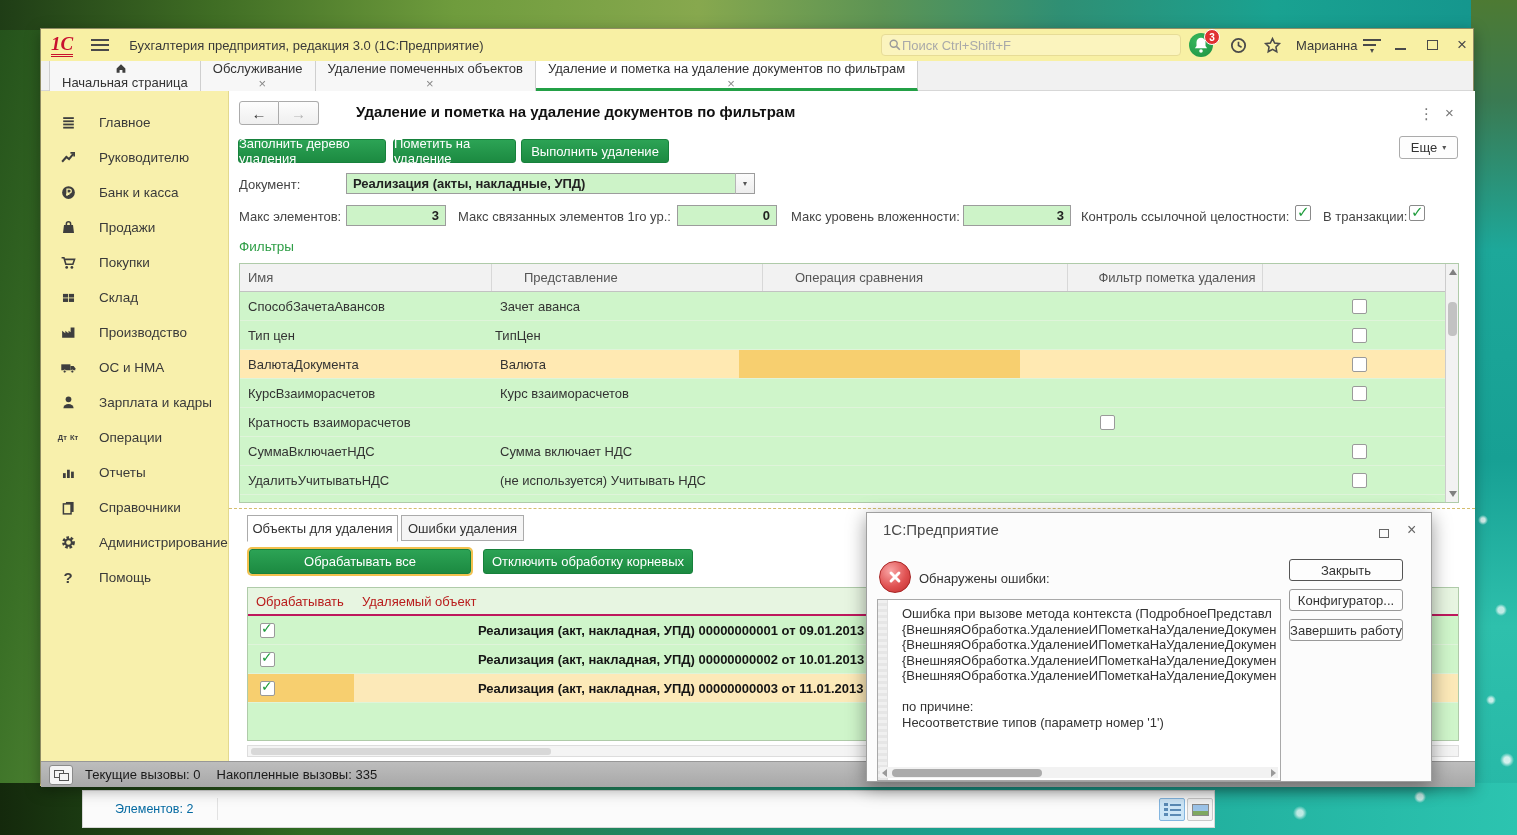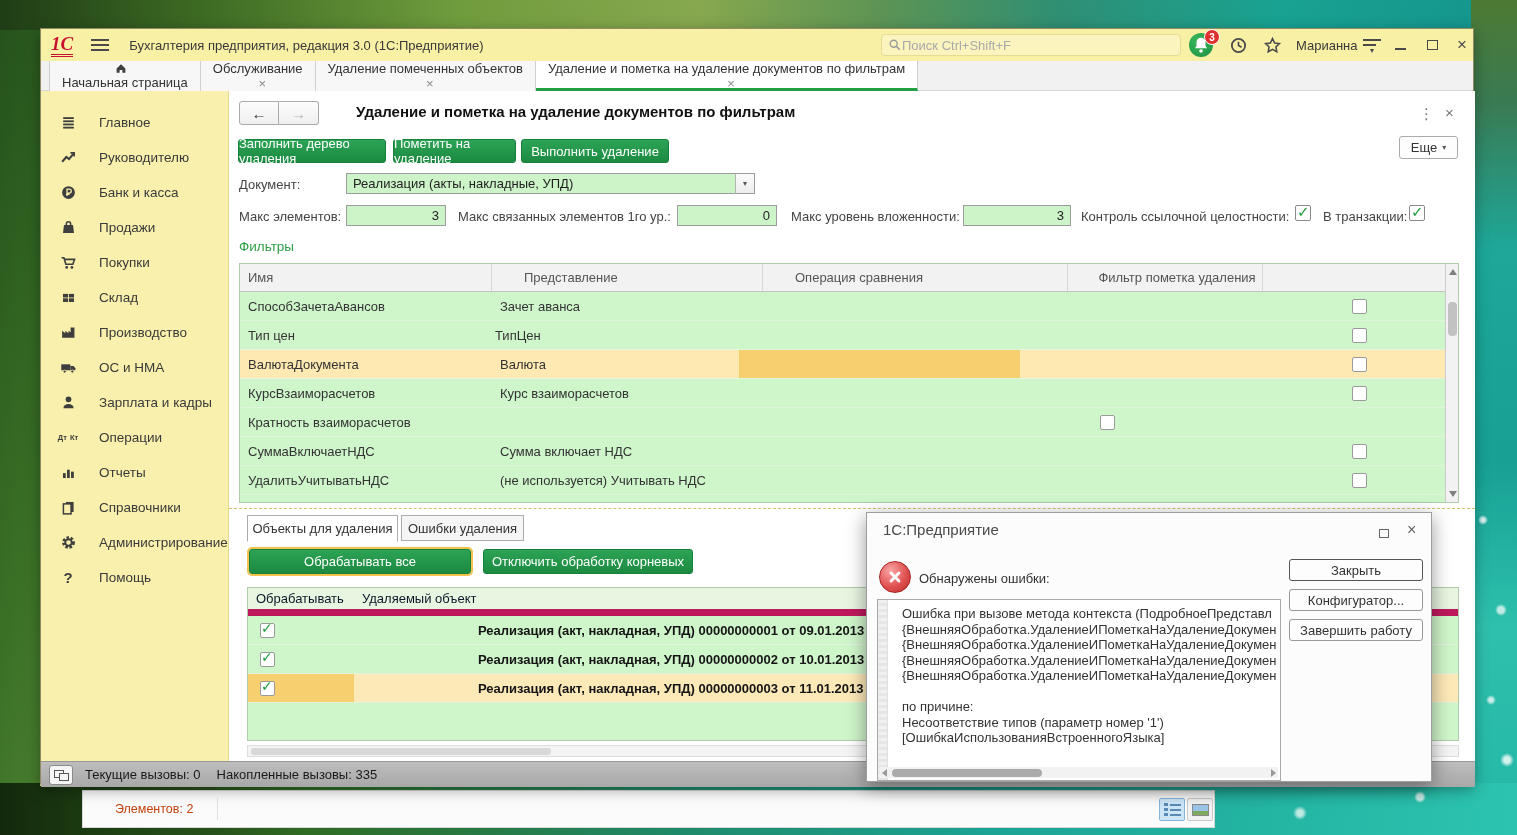--- a/index.html
+++ b/index.html
@@ -19,21 +19,21 @@
       linear-gradient(180deg,#4d7a33 0%,#3a7a52 12%,#1da89a 30%,#17a094 55%,#2ec0ac 75%,#25b7a6 100%); }
   .wp-bottom { position:absolute; left:0; bottom:0; width:1517px; height:52px;
     background:
       radial-gradient(circle at 1300px 30px, rgba(255,255,255,.7) 3px, transparent 7px),
       radial-gradient(circle at 1420px 14px, rgba(255,255,255,.75) 3px, transparent 6px),
       linear-gradient(90deg,#14290c 0%,#1e4214 8%,#27511a 14%,#2f6b22 20%,#1e8a6a 45%,#1ba393 65%,#2cc4b0 100%); }
 
   
   .explorer { position:absolute; left:82px; top:790px; width:1133px; height:38px; z-index:1;
     background:#FBFBFB; border:1px solid #D8D8D8; display:flex; align-items:center; }
-  .explorer .count { margin-left:32px; color:#c2410c; font-size:12.5px; }
+  .explorer .count { margin-left:32px; color:#0369a1; font-size:12.5px; }
   .explorer .vsep { width:1px; height:22px; background:#E2E2E2; margin-left:24px; }
   .view-ico { position:absolute; top:7px; width:26px; height:23px; border-radius:2px; }
   .view-list { left:1076px; background:#CDE6F7; border:1px solid #84B6E0; }
   .view-list i { position:absolute; left:4px; width:4px; height:3px; background:#5A8AB5; }
   .view-list u { position:absolute; left:10px; width:11px; height:2px; background:#5A8AB5; }
   .view-pic { left:1104px; background:#F2F2F2; border:1px solid #C9C9C9; }
   .view-pic i { position:absolute; left:4px; top:5px; width:17px; height:12px; background:linear-gradient(180deg,#9CC3E8 55%,#7FA861 55%); border:1px solid #8A8A8A; }
 
   
   .app { position:absolute; left:40px; top:28px; width:1434px; height:758px; z-index:5;
@@ -78,21 +78,21 @@
   .navgroup { position:absolute; left:10px; top:10px; display:flex; }
   .navbtn { width:40px; height:24px; background:linear-gradient(#FDFDFD,#EFEFEF); border:1px solid #ABABAB; display:flex; align-items:center; justify-content:center; font-size:15px; }
   .navbtn.back { border-radius:3px 0 0 3px; color:#333; }
   .navbtn.fwd { border-radius:0 3px 3px 0; border-left:none; color:#B5B5B5; }
   .page-title { position:absolute; left:127px; top:12px; font-size:15px; font-weight:bold; color:#111; }
   .mico { position:absolute; color:#777; font-size:15px; }
   .btn-more { position:absolute; left:1170px; top:45px; width:59px; height:23px; background:#FDFDFD; border:1px solid #ABABAB; border-radius:3px; display:flex; align-items:center; justify-content:center; color:#333; }
   .btn-more .crt { font-size:8px; margin-left:5px; color:#555; }
   .btn-green { position:absolute; top:48px; height:24px; background:linear-gradient(#2CA355,#1C8A41); border:1px solid #17813C; border-radius:3px; color:#FFF; font-size:13px; display:flex; align-items:center; justify-content:center; }
   .lbl { position:absolute; color:#444; }
-  .field { position:absolute; height:21px; background:#CDF3C8; border:1px solid #9C9C9C; font-size:13px; color:#222; display:flex; align-items:center; padding:0 6px; }
+  .field { position:absolute; height:21px; background:#CDF3C8; border:1px solid #9C9C9C; font-size:13px; color:#222; display:flex; align-items:center; padding:0 6px;font-weight:bold; }
   .field.num { justify-content:flex-end; }
   .ddbtn { position:absolute; width:20px; height:21px; background:linear-gradient(#FBFBFB,#EDEDED); border:1px solid #9C9C9C; border-left:1px solid #B5B5B5; display:flex; align-items:center; justify-content:center; font-size:8px; color:#555; }
   .cb { position:absolute; width:16px; height:16px; background:#FFF; border:1px solid #8A8A8A; border-radius:2px; }
   .cb .mk { position:absolute; left:1px; top:-3px; color:#1E9C3C; font-weight:bold; font-size:15px; }
   .grp-title { position:absolute; left:10px; top:148px; color:#2E9E46; font-size:13.5px; }
 
   .ftable { position:absolute; left:10px; top:172px; width:1220px; height:240px; border:1px solid #AFCBA9; background:#CFF5CA; display:flex; }
   .fgrid { width:1205px; }
   .frow { display:flex; height:29px; border-bottom:1px solid #DFF4DA; background:#CFF5CA; }
   .frow.hdr { height:28px; background:#F2F2F2; border-bottom:1px solid #C2C2C2; color:#555;gap:24px; }
@@ -111,21 +111,21 @@
 
   .splitter { position:absolute; left:0; top:417px; width:1246px; border-top:1px dashed #D4BE6E; }
 
   .btab { position:absolute; top:424px; height:27px; background:#FFF; border:1px solid #ABABAB; display:flex; align-items:center; justify-content:center; color:#333; }
   .btab.active { border-bottom:1px solid #FFF; z-index:2; }
   .btab.inactive { background:#F5F5F5; height:26px; }
   .focusring { box-shadow:0 0 0 2px #F2C14E; }
 
   .btable { position:absolute; left:18px; top:496px; width:1212px; height:154px; border:1px solid #AFCBA9; background:#CFF5CA; }
   .brow { display:flex; height:29px; border-bottom:1px solid #DFF4DA; background:#CFF5CA; }
-  .brow.hdr { height:28px; background:#E7F5E1; border-bottom:7px solid #be185d; color:#0f172a;justify-content:space-between; }
+  .brow.hdr { height:28px; background:#E7F5E1; border-bottom:2px solid #be185d; color:#b91c1c;justify-content:space-between; }
   .bc1 { width:106px; display:flex; align-items:center; padding-left:8px; }
   .bc1.center { padding-left:12px; }
   .bc2 { flex:1; display:flex; align-items:center; padding-left:8px; overflow:hidden; white-space:nowrap; }
   .brow .obj { font-weight:bold; color:#151515; padding-left:124px; }
   .brow.sel { background:#FCE9B8; }
   .brow.sel .bc1 { background:#F7CF6F; }
   .hscroll-strip { position:absolute; left:18px; top:654px; width:1212px; height:12px; background:#F4F4F4; border:1px solid #DDD; }
   .hscroll-strip i { position:absolute; left:3px; top:2px; width:300px; height:7px; background:#D8D8D8; border-radius:3px; }
 
   .statusbar { position:absolute; left:0; top:732px; width:1434px; height:26px; background:linear-gradient(#BDBDBD,#A8A8A8); border-top:1px solid #979797; display:flex; align-items:center; color:#1a1a1a; }
@@ -137,21 +137,21 @@
 
   
   .dialog { position:absolute; left:866px; top:512px; width:566px; height:270px; z-index:30;
     background:#FCFCFC; border:1px solid #9F9F9F; box-shadow:0 5px 18px rgba(0,0,0,.4); }
   .dlg-title { position:absolute; left:16px; top:8px; font-size:15px; color:#4a4a4a; }
   .dlg-min { position:absolute; left:512px; top:16px; width:10px; height:9px; border:1.5px solid #666; }
   .dlg-close { position:absolute; left:540px; top:8px; font-size:16px; color:#666; }
   .err-ico { position:absolute; left:12px; top:48px; width:32px; height:32px; border-radius:50%;
     background:radial-gradient(circle at 35% 30%, #F9A6A6, #E05252 55%, #C02B2B); border:1px solid #A82525; display:flex; align-items:center; justify-content:center; }
   .dlg-msg { position:absolute; left:52px; top:58px; color:#333; }
-  .dlg-btn { position:absolute; left:422px; width:134px; height:22px; background:#FDFDFD; border:1px solid #999; border-radius:3px; display:flex; align-items:center; justify-content:center; color:#333; }
+  .dlg-btn { position:absolute; left:422px; width:114px; height:22px; background:#FDFDFD; border:1px solid #999; border-radius:3px; display:flex; align-items:center; justify-content:center; color:#333; }
   .dlg-btn.default { border:1px solid #555; }
   .dlg-text { position:absolute; left:10px; top:86px; width:404px; height:182px; background:#FFF; border:1px solid #A9A9A9; overflow:hidden; }
   .dlg-gutter { position:absolute; left:0; top:0; width:10px; height:100%; background:repeating-linear-gradient(180deg,#F0F0F0 0 3px,#E6E6E6 3px 6px); border-right:1px solid #E0E0E0; }
   .dlg-lines { position:absolute; left:24px; top:6px; right:2px; }
   .dlg-line { height:15.5px; line-height:15.5px; white-space:pre; overflow:hidden; color:#333; }
   .dlg-hscroll { position:absolute; left:2px; right:2px; bottom:2px; height:11px; background:#F2F2F2; }
   .harr { position:absolute; top:2px; width:0; height:0; border-top:4px solid transparent; border-bottom:4px solid transparent; }
   .harr.l { left:2px; border-right:5px solid #9A9A9A; }
   .harr.r { right:2px; border-left:5px solid #9A9A9A; }
   .thumb-h { position:absolute; left:12px; top:1.5px; width:150px; height:8px; background:#ABABAB; border-radius:4px; }
@@ -563,21 +563,20 @@
       <div class="dlg-gutter"></div>
       <div class="dlg-lines">
         <div class="dlg-line">Ошибка при вызове метода контекста (ПодробноеПредставл</div>
         <div class="dlg-line">{ВнешняяОбработка.УдалениеИПометкаНаУдалениеДокумен</div>
         <div class="dlg-line">{ВнешняяОбработка.УдалениеИПометкаНаУдалениеДокумен</div>
         <div class="dlg-line">{ВнешняяОбработка.УдалениеИПометкаНаУдалениеДокумен</div>
         <div class="dlg-line">{ВнешняяОбработка.УдалениеИПометкаНаУдалениеДокумен</div>
         <div class="dlg-line"></div>
         <div class="dlg-line">по причине:</div>
         <div class="dlg-line">Несоответствие типов (параметр номер '1')</div>
-        <div class="dlg-line">[ОшибкаИспользованияВстроенногоЯзыка]</div>
       </div>
       <div class="dlg-hscroll">
         <span class="harr l"></span>
         <span class="thumb-h"></span>
         <span class="harr r"></span>
       </div>
     </div>
   </div>
 </div>
 

